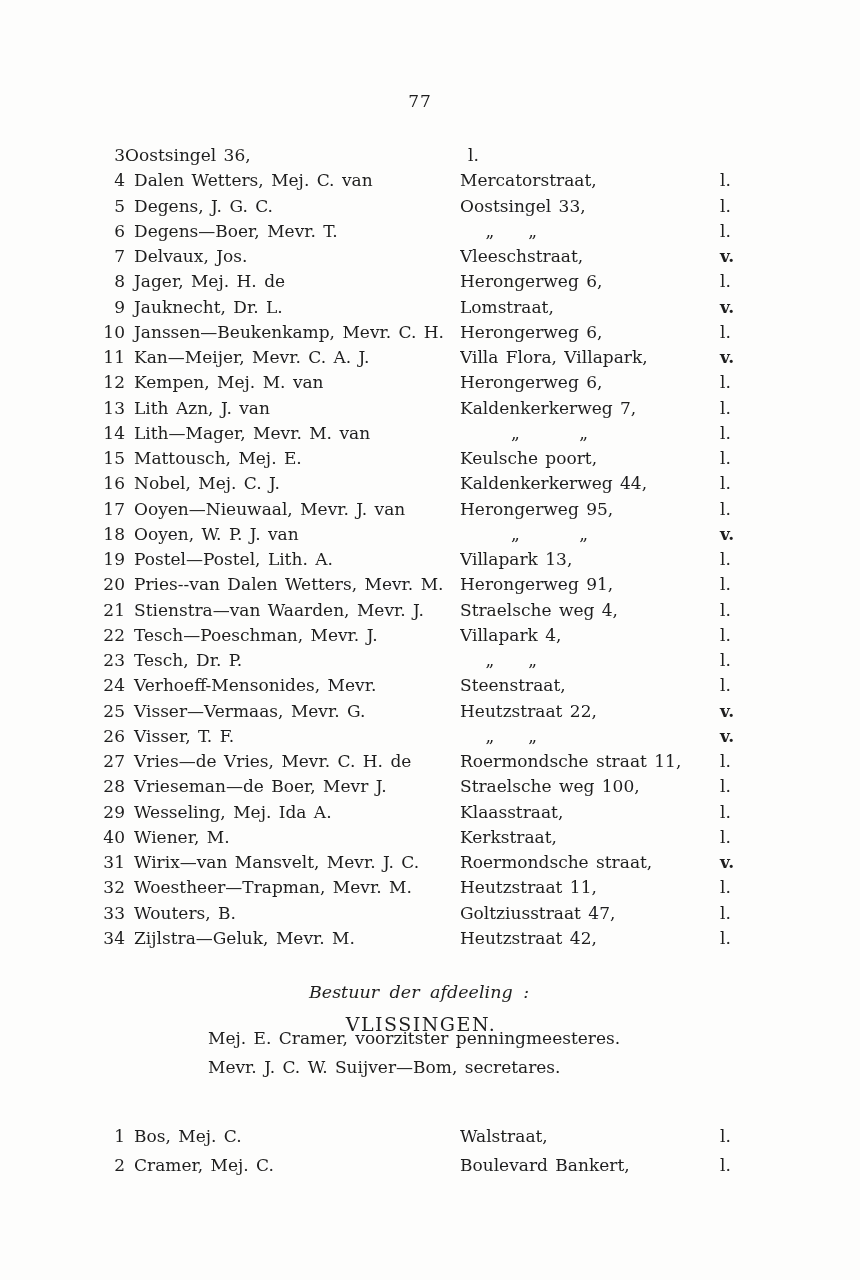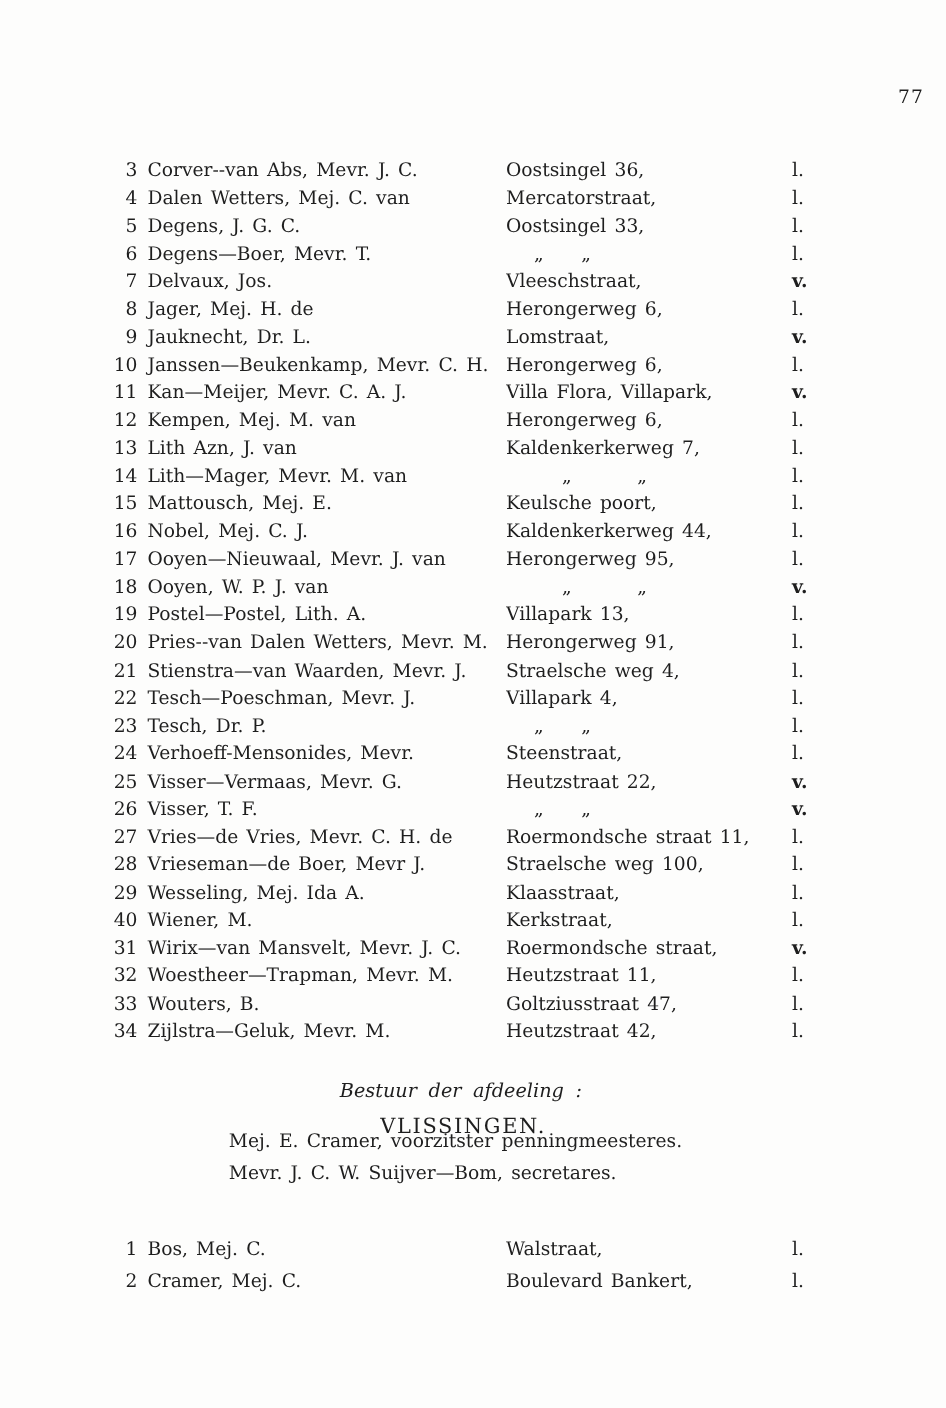--- a/index.html
+++ b/index.html
@@ -14,24 +14,24 @@
     color: #1e1e1e;
     position: relative;
     overflow: hidden;
   }
   .page {
     position: absolute;
     inset: 0;
   }
   .page-number {
     position: absolute;
-    top: 79px;
+    top: 91px;
     left: 0;
     width: 840px;
-    text-align: right;
+    text-align: center;
     font-size: 17px;
     letter-spacing: 1px;
   }
   .member-list {
     position: absolute;
     left: 0;
     right: 0;
   }
   .member-list.venlo { top: 143px; }
   .member-list.vliss { top: 1122px; }
@@ -97,21 +97,20 @@
 <body>
 
 <div class="page">
 
   <div class="page-number">77</div>
 
   <div class="member-list venlo">
 
       <div class="row">
         <span class="col num">3</span>
-        <span class="col name">Corver--van Abs, Mevr. J. C.</span>
         <span class="col addr">Oostsingel 36,</span>
         <span class="col letter">l.</span>
       </div>
 
       <div class="row">
         <span class="col num">4</span>
         <span class="col name">Dalen Wetters, Mej. C. van</span>
         <span class="col addr">Mercatorstraat,</span>
         <span class="col letter">l.</span>
       </div>

